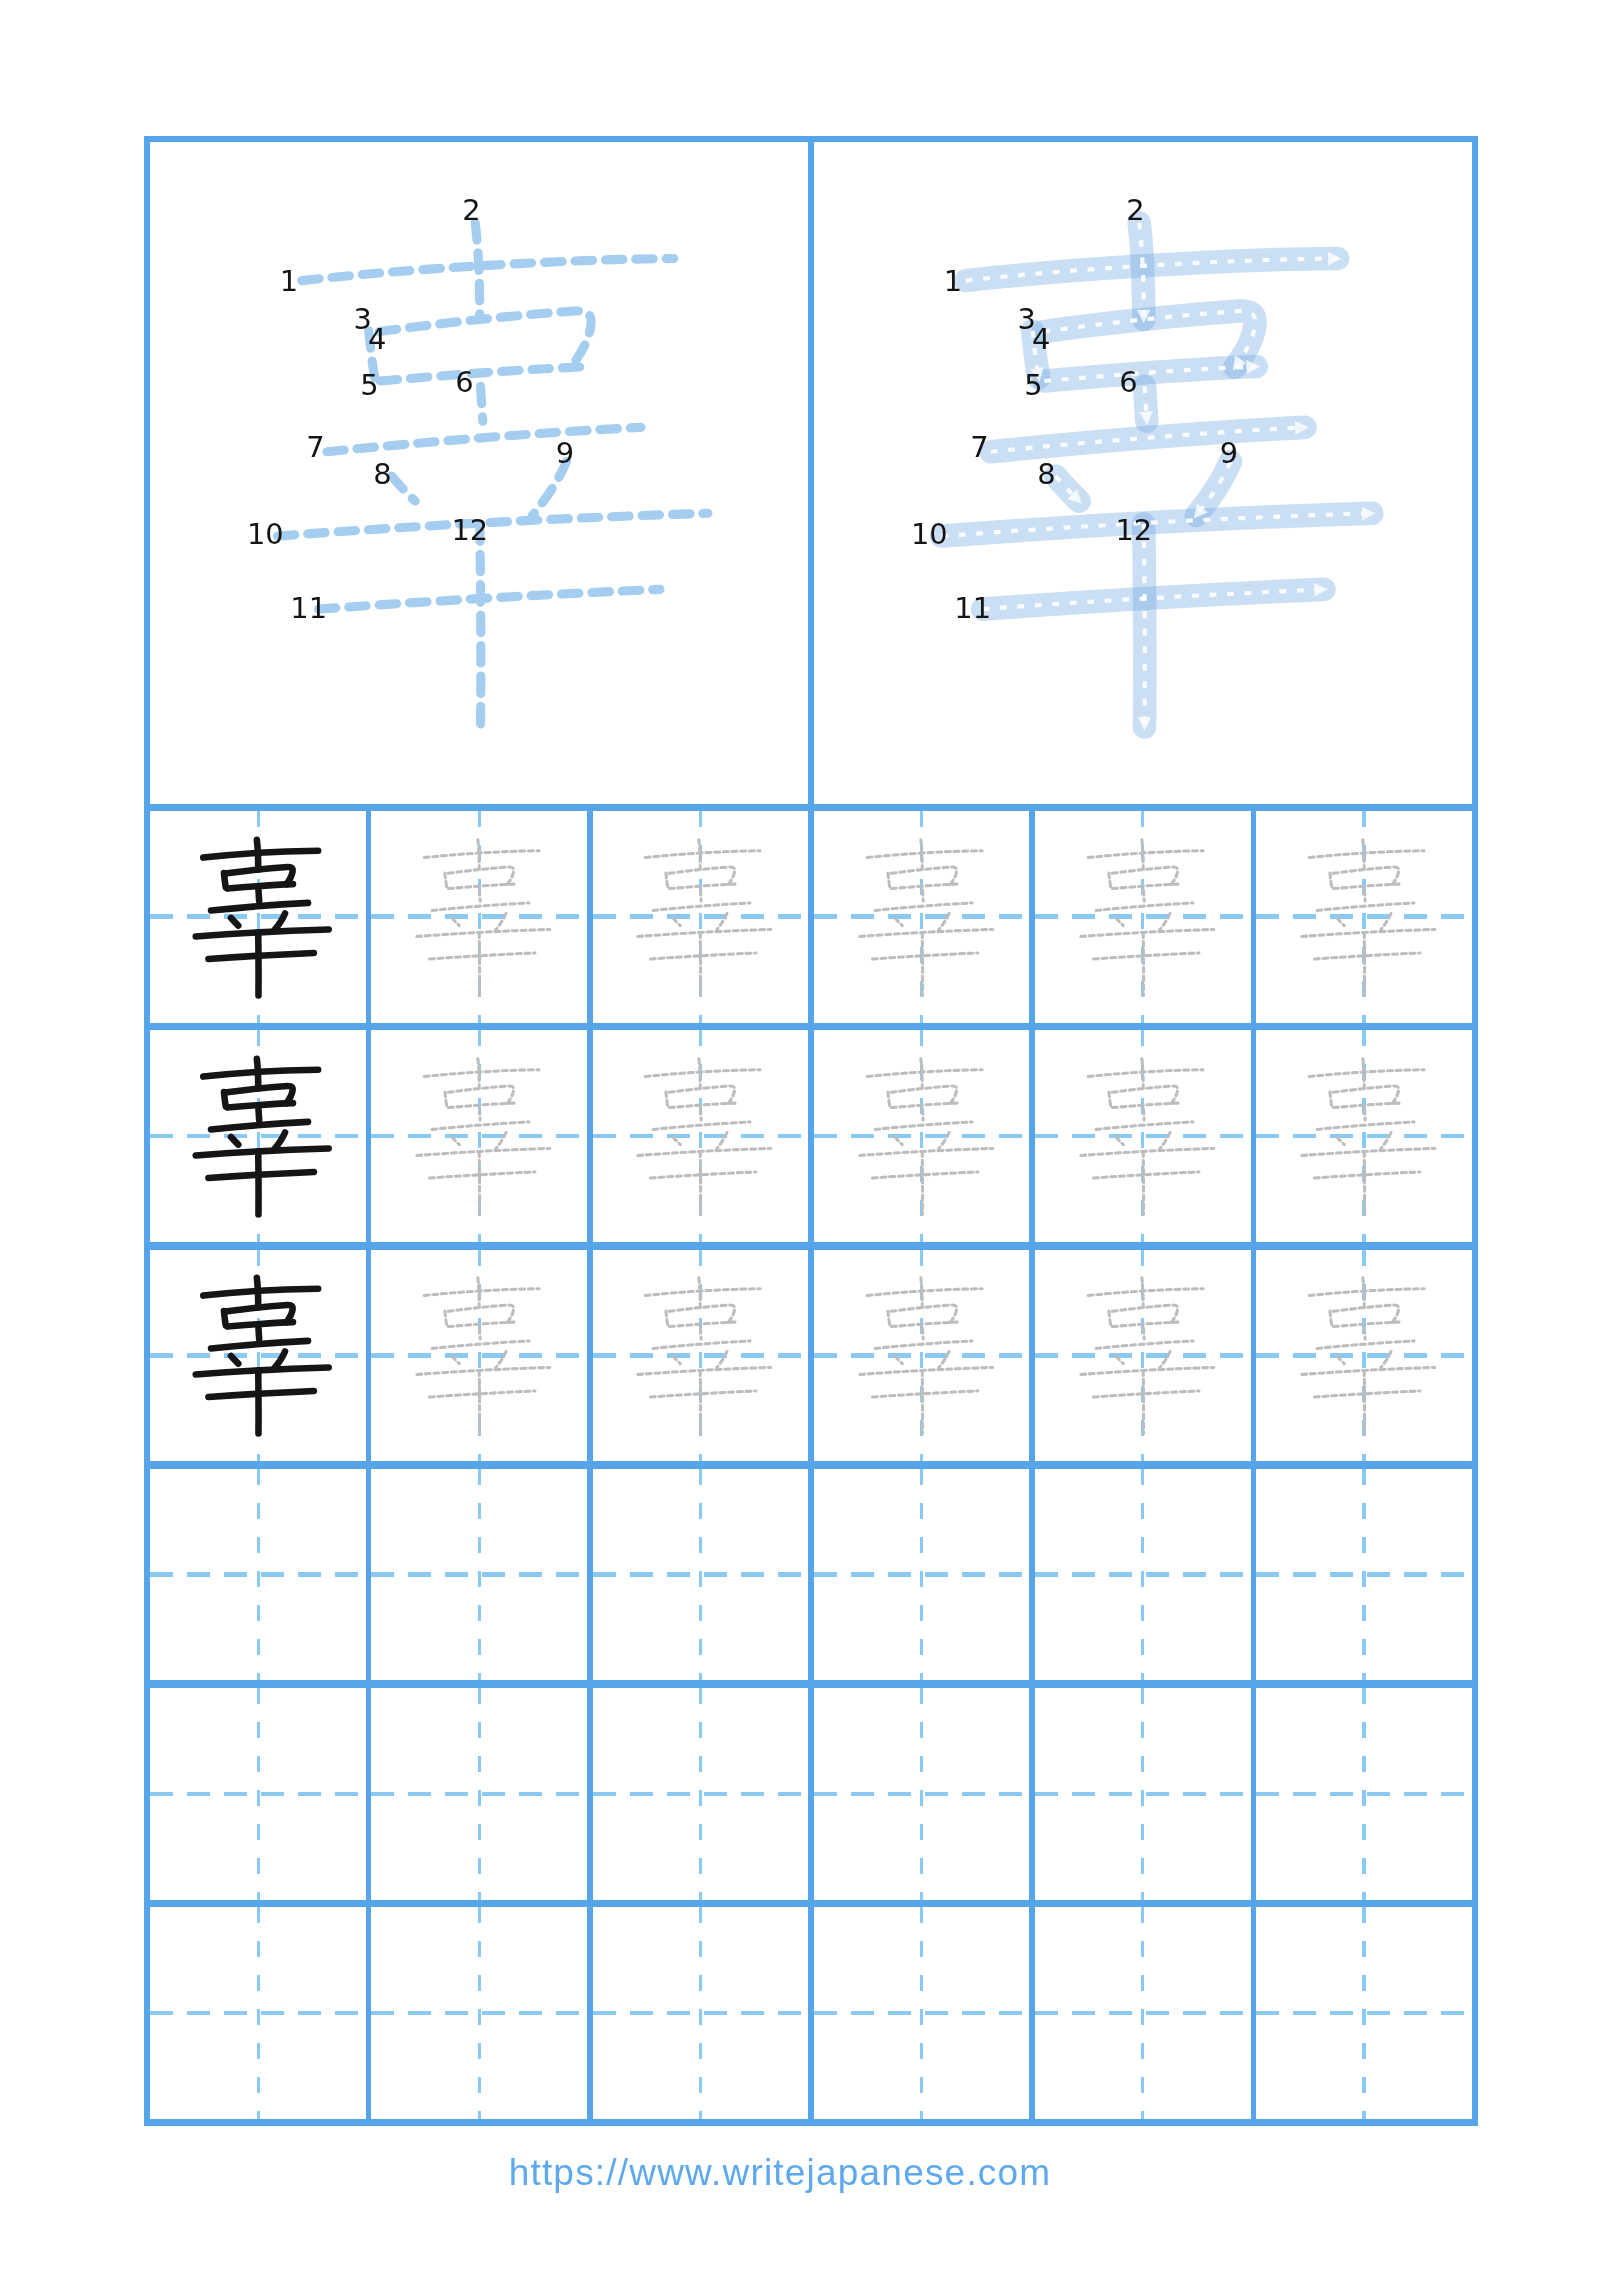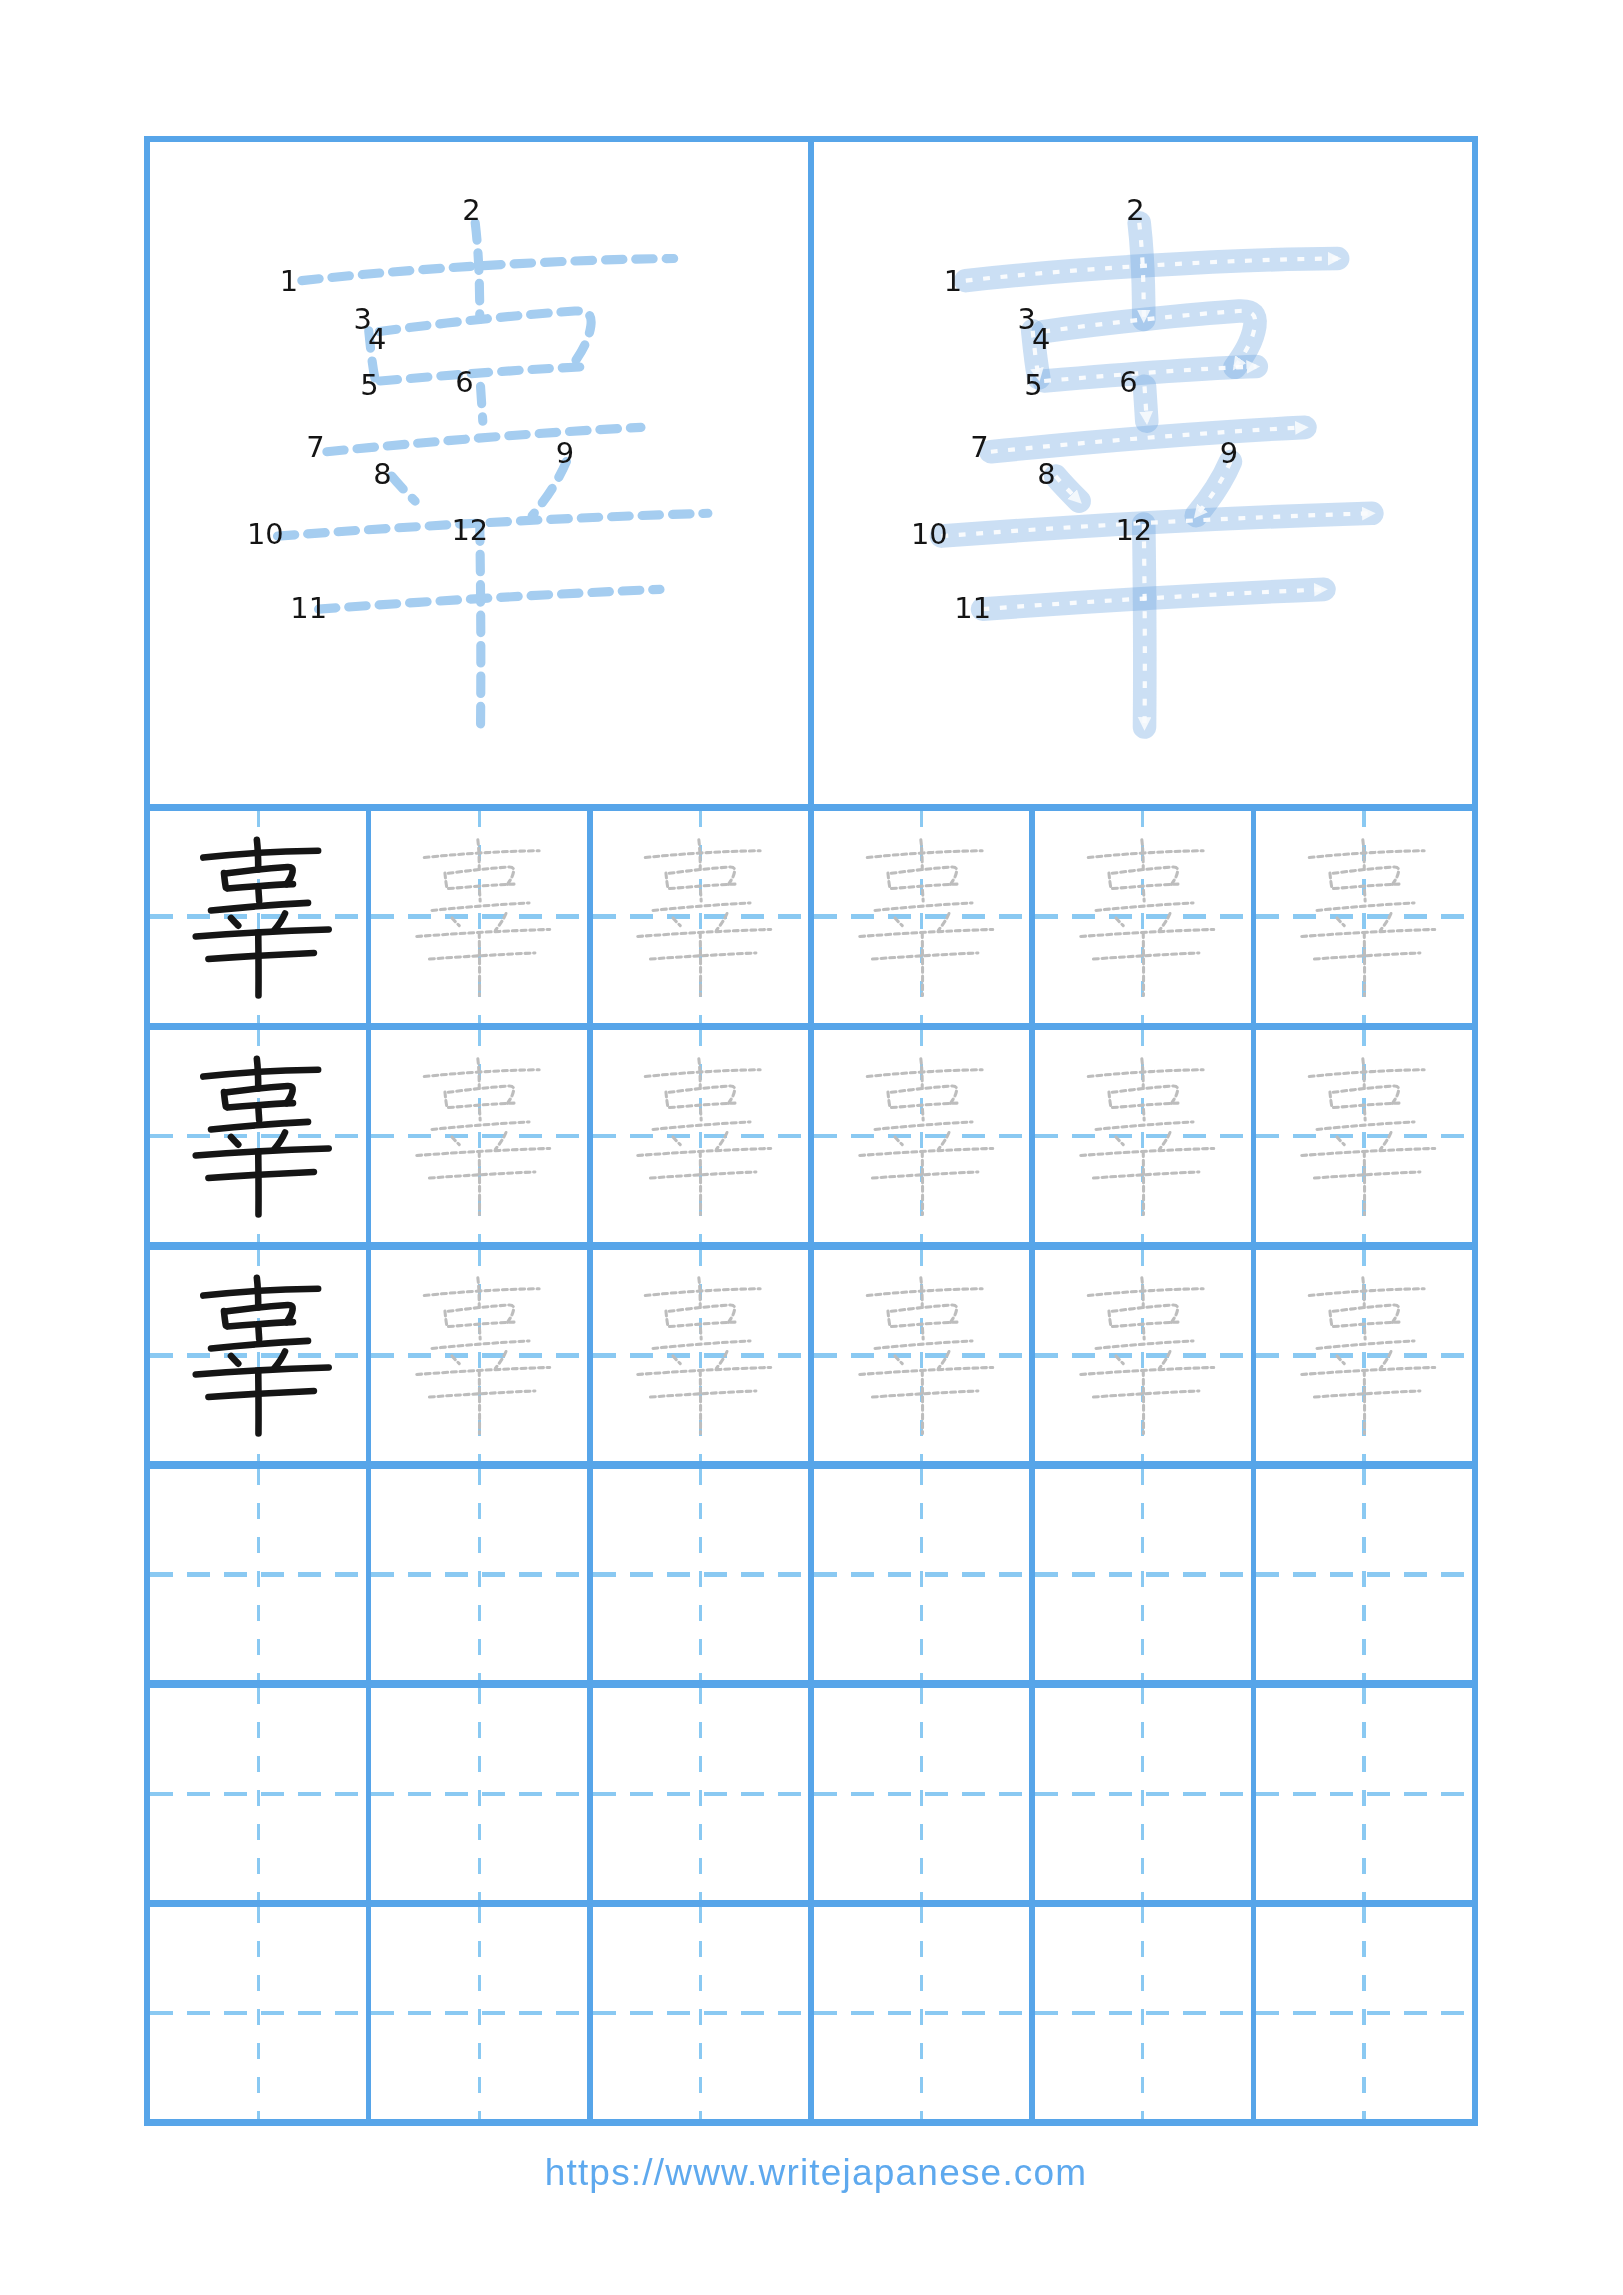--- a/index.html
+++ b/index.html
@@ -34,21 +34,21 @@
     background:repeating-linear-gradient(to bottom, var(--guide) 0 16px, transparent 16px 34px);
   }
   .guide-h{
     position:absolute;left:0;right:0;top:calc(50% - 2.3px);height:4.6px;
     background:repeating-linear-gradient(to right, var(--guide) 0 23px, transparent 23px 37px);
   }
   .cell svg{position:relative;}
 
   
   .footer{
-    position:absolute;left:0;top:2152px;width:1560px;text-align:center;margin-left:36px;
+    position:absolute;left:0;top:2152px;width:1560px;text-align:center;
   }
   .footer a{
     font-family:"Liberation Sans", sans-serif;
     font-size:37px;letter-spacing:1.2px;font-weight:400;
     color:var(--footer);text-decoration:none;
   }
 </style>
 </head>
 <body>
 

